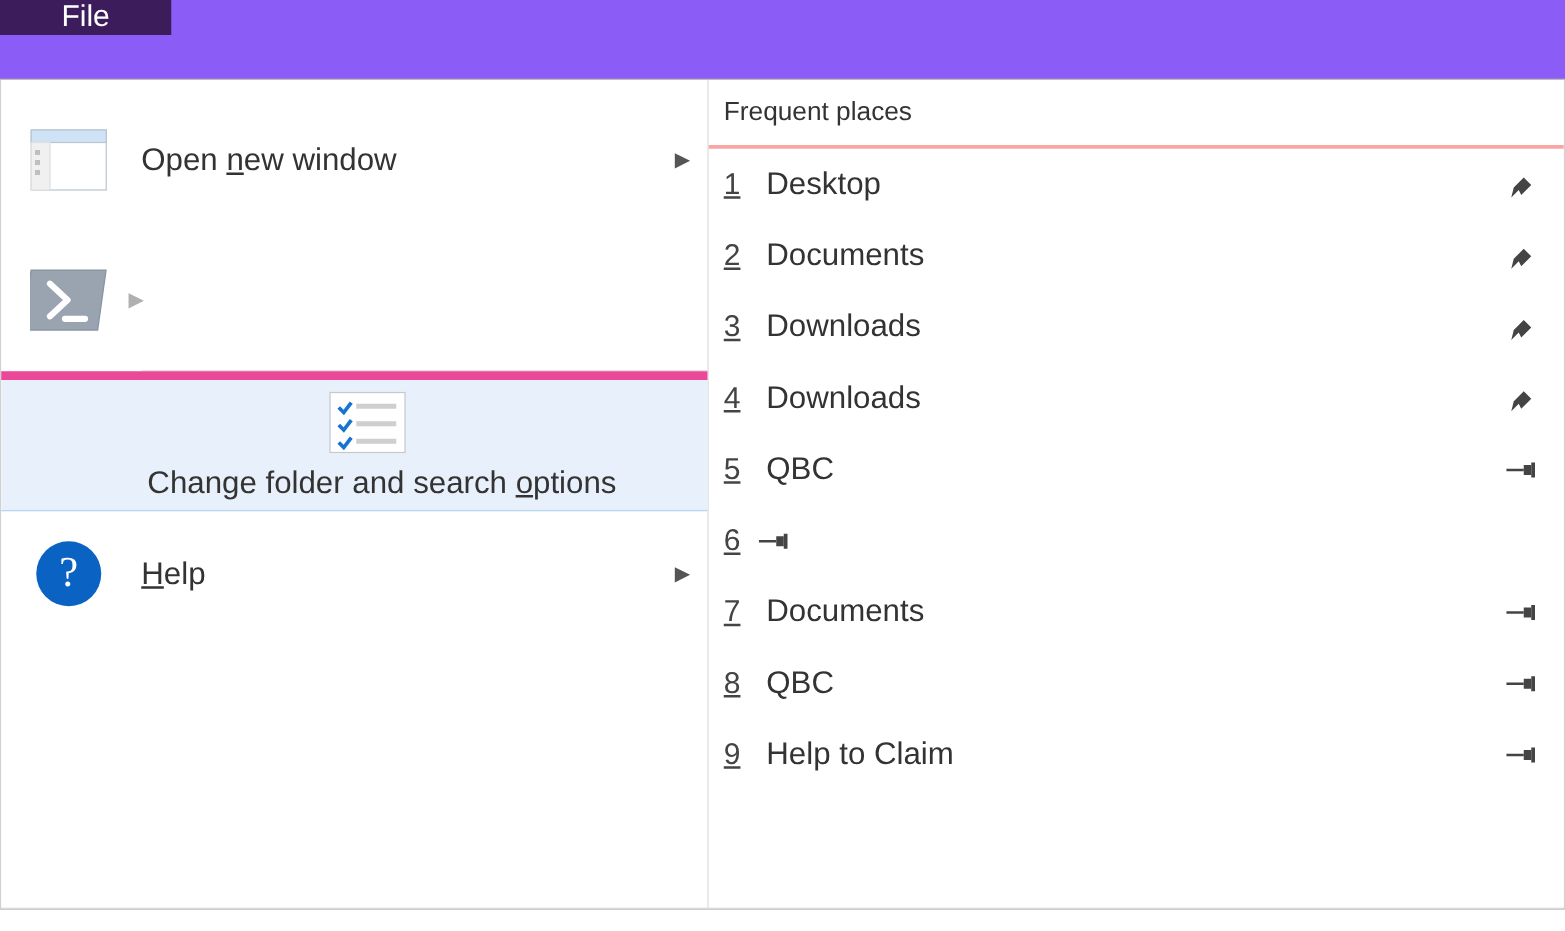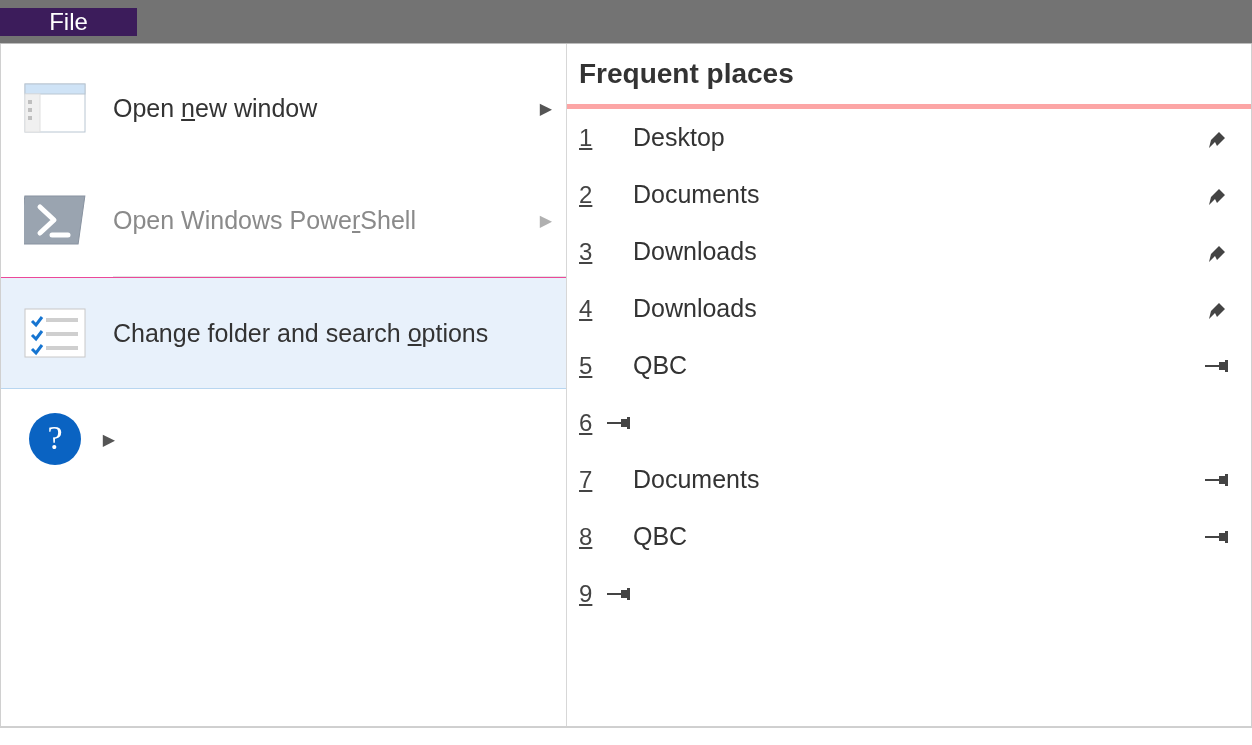--- a/index.html
+++ b/index.html
@@ -6,25 +6,25 @@
   html, body {
     margin: 0; padding: 0;
     width: 1252px; height: 745px;
     font-family: "Segoe UI", Arial, sans-serif;
     font-size: 24px;
     color: #333;
     background: #fff;
   }
   .window { width: 1252px; height: 745px; display: flex; flex-direction: column; }
   .tabbar {
-    height: 44px;
-    background: #737373;
+    height: 64px;
+    background: #8b5cf6;
     border-bottom: 1px solid #bcbcbc;
     display: flex;
-    align-items: center;
+    align-items: flex-start;
   }
   .file-tab {
     width: 137px;
     background: #3c1c5b;
     color: #fff;
     display: flex;
     align-items: center;
     justify-content: center;
     font-size: 24px;
   }
@@ -43,22 +43,23 @@
   }
   .menu-item {
     display: flex;
     align-items: center;
     height: 112px;
     padding-left: 20px;
     position: relative;
   }
   .menu-item.selected {
     background: #e8f1fb;
-    border-top: 1px solid #ec4899;
+    border-top: 7px solid #ec4899;
     border-bottom: 1px solid #b8d6f0;
+    flex-direction: column;
   }
   .menu-item .icon-slot {
     width: 68px; height: 68px;
     display: flex; align-items: center; justify-content: center;
     flex-shrink: 0;
   }
   .menu-item .label {
     margin-left: 24px;
     font-size: 25px;
     flex: 1;
@@ -74,44 +75,44 @@
   .sep { margin-left: 112px; border-top: 1px solid #e3e3e3; }
   .u { text-decoration: underline; }
 
   .right-pane {
     flex: 1;
     display: flex;
     flex-direction: column;
     background: #fff;
   }
   .section-header {
-    font-weight: 700;
-    font-size: 28px;
+    font-weight: 400;
+    font-size: 21px;
     padding: 14px 12px 14px 12px;
-    border-bottom: 5px solid #fca5a5;
+    border-bottom: 3px solid #fca5a5;
   }
   .places {
     flex: 1;
     overflow: hidden;
   }
   .place {
     display: flex;
     align-items: center;
     height: 57px;
     padding: 0 18px 0 12px;
   }
   .place .num {
     width: 28px;
     text-align: left;
     text-decoration: underline;
     color: #444;
     font-size: 24px;
   }
   .place .name {
-    margin-left: 26px;
+    margin-left: 6px;
     flex: 1;
     font-size: 25px;
     color: #333;
   }
   .place .pin {
     width: 28px; height: 28px;
     display: flex; align-items: center; justify-content: center;
   }
   .footer { height: 18px; border-top: 1px solid #cfcfcf; }
 
@@ -148,23 +149,20 @@
         <div class="arrow">▶</div>
       </div>
 
       <div class="menu-item disabled">
         <div class="icon-slot">
           <svg width="62" height="50" viewBox="0 0 62 50">
             <rect x="1" y="1" width="60" height="48" fill="#9aa4b0" stroke="#8892a0" transform="skewX(-8)"></rect>
             <path d="M16 12 L30 25 L16 38" fill="none" stroke="#fff" stroke-width="5" stroke-linecap="round" stroke-linejoin="round"></path>
             <line x1="28" y1="40" x2="44" y2="40" stroke="#fff" stroke-width="5" stroke-linecap="round"></line>
           </svg>
-        </div>
-        <div class="label">
-          <span>Open Windows Powe</span><span class="u">r</span><span>Shell</span>
         </div>
         <div class="arrow">▶</div>
       </div>
 
       <div class="sep"></div>
 
       <div class="menu-item selected">
         <div class="icon-slot">
           <svg width="62" height="50" viewBox="0 0 62 50">
             <rect x="1" y="1" width="60" height="48" fill="#ffffff" stroke="#c8c8c8"></rect>
@@ -181,20 +179,23 @@
         </div>
       </div>
 
       <div class="menu-item" style="height:100px">
         <div class="icon-slot">
           <svg width="54" height="54" viewBox="0 0 54 54">
             <circle cx="27" cy="27" r="26" fill="#0a63c2"></circle>
             <text x="27" y="37" text-anchor="middle" font-size="34" fill="#fff" font-family="Segoe UI">?</text>
           </svg>
         </div>
+        <div class="label">
+          <span></span><span class="u">H</span><span>elp</span>
+        </div>
         <div class="arrow">▶</div>
       </div>
 
 
     </div>
 
     <div class="right-pane">
       <div class="section-header">Frequent places</div>
       <div class="places" id="places">
           <div class="place">
@@ -271,20 +272,21 @@
             <div class="pin">
               <svg width="28" height="18" viewBox="0 0 28 18">
                 <line x1="0" y1="9" x2="14" y2="9" stroke="#444" stroke-width="2"></line>
                 <rect x="14" y="5" width="6" height="8" fill="#444"></rect>
                 <rect x="20" y="3" width="3" height="12" fill="#444"></rect>
               </svg>
             </div>
           </div>
           <div class="place">
             <div class="num">9</div>
+            <div class="name">Help to Claim</div>
             <div class="pin">
               <svg width="28" height="18" viewBox="0 0 28 18">
                 <line x1="0" y1="9" x2="14" y2="9" stroke="#444" stroke-width="2"></line>
                 <rect x="14" y="5" width="6" height="8" fill="#444"></rect>
                 <rect x="20" y="3" width="3" height="12" fill="#444"></rect>
               </svg>
             </div>
           </div>
         </div>
     </div>

